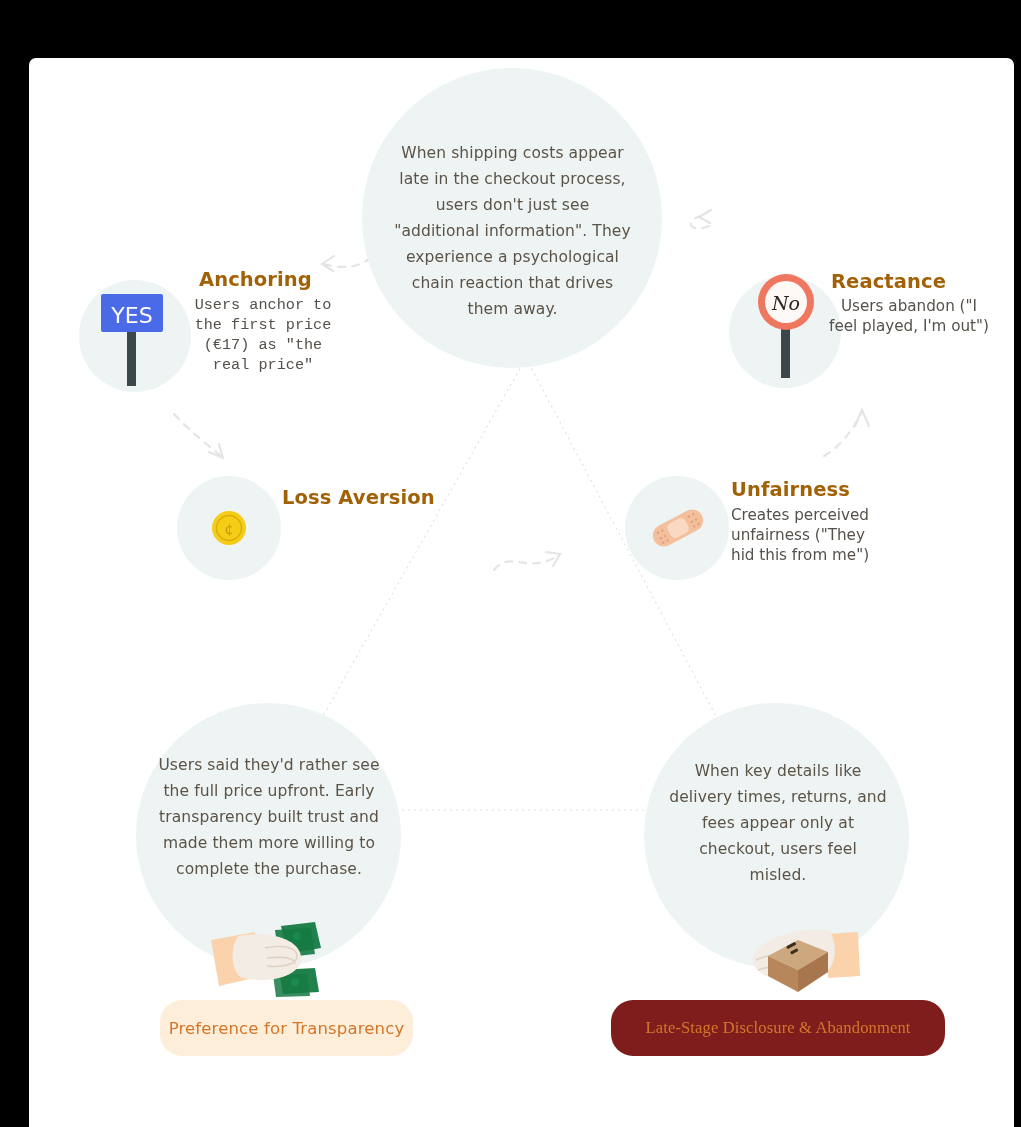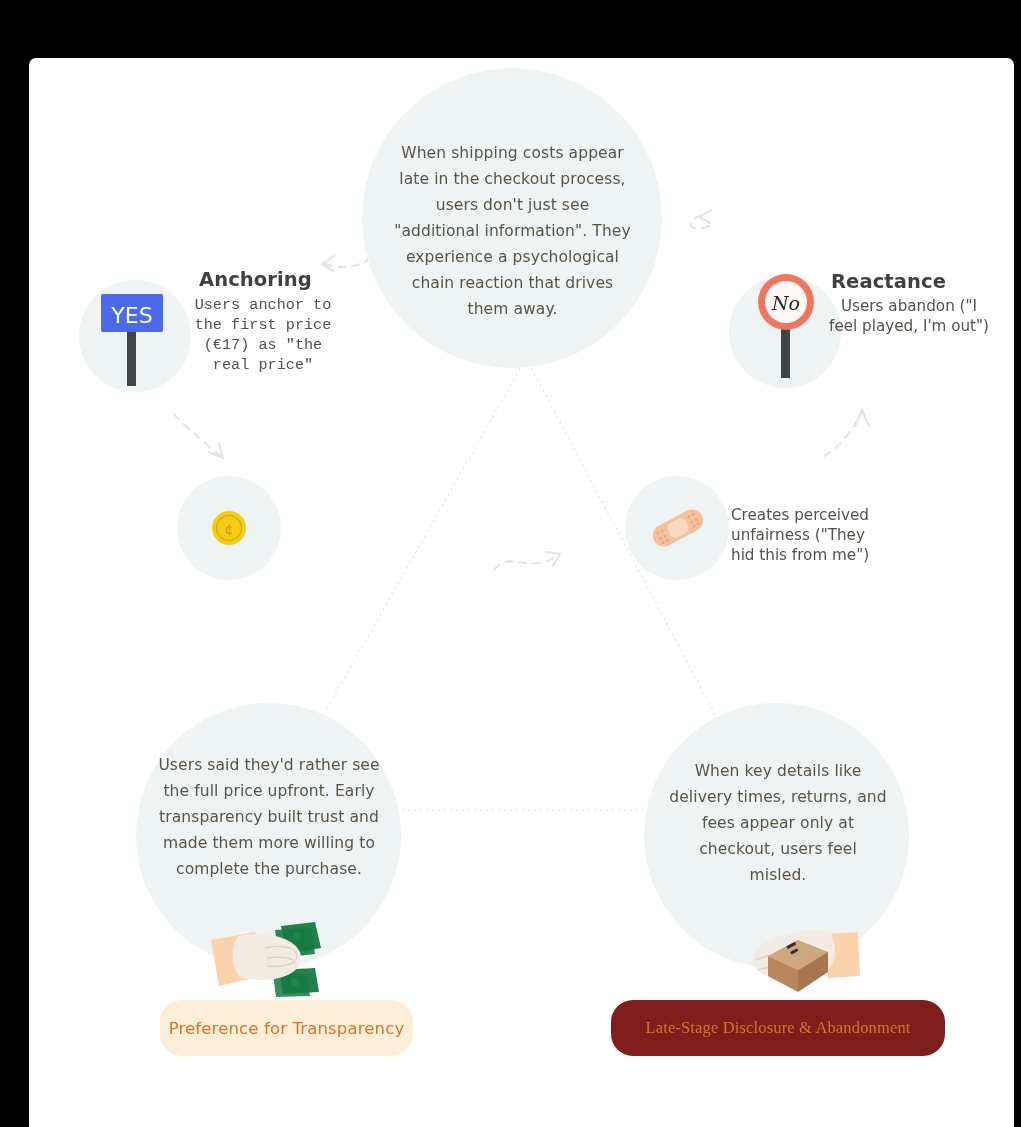--- a/index.html
+++ b/index.html
@@ -8,21 +8,21 @@
   .page{position:absolute;left:29px;top:18px;width:985px;height:1078px;background:#fff;border-radius:7px;overflow:hidden;margin-top:40px;}
 
   .canvas{position:absolute;inset:0;}
   svg.conn{position:absolute;left:0;top:0;width:985px;height:1078px;pointer-events:none;}
 
   .circle{position:absolute;border-radius:50%;background:#edf4f3;}
 
   .ctext{position:absolute;text-align:center;color:#5c5347;
     font-family:"DejaVu Sans",sans-serif;font-size:15.5px;line-height:1.68;letter-spacing:.1px;}
 
-  .node-title{position:absolute;font-weight:bold;color:#404040;font-size:19.5px;letter-spacing:.1px;}
+  .node-title{position:absolute;font-weight:bold;color:#a16207;font-size:19.5px;letter-spacing:.1px;}
   .node-desc{position:absolute;color:#55504a;font-size:15.2px;line-height:1.32;}
 
   .chip{position:absolute;border-radius:22px;display:flex;align-items:center;justify-content:center;
     font-size:16.5px;color:#d4762a;letter-spacing:.15px;height:56px;}
 
   .ico{position:absolute;}
 </style>
 </head>
 <body>
 
@@ -80,20 +80,21 @@
     <div class="node-desc" style="left:800px;top:238px;width:160px;text-align:center;">Users abandon ("I feel played, I'm out")</div>
 
     <div class="circle" style="left:148px;top:418px;width:104px;height:104px;"></div>
     <div class="ico" style="left:178px;top:448px;">
       <svg width="44" height="44" viewBox="0 0 44 44">
         <circle cx="22" cy="22" r="17" fill="#f5cc16"></circle>
         <circle cx="22" cy="22" r="12.5" fill="none" stroke="#d9ae0c" stroke-width="1.4"></circle>
         <text x="22" y="28" font-family="DejaVu Sans, sans-serif" font-size="14" fill="#c79a08" text-anchor="middle">¢</text>
       </svg>
     </div>
+    <div class="node-title" style="left:253px;top:428px;width:240px;">Loss Aversion</div>
 
     <div class="circle" style="left:596px;top:418px;width:104px;height:104px;"></div>
     <div class="ico" style="left:614px;top:440px;">
       <svg width="70" height="60" viewBox="0 0 70 60">
         <g transform="rotate(-28 35 30)">
           <rect x="8" y="19" width="54" height="22" rx="11" fill="#f3bf9c"></rect>
           <rect x="25" y="22" width="20" height="16" rx="5" fill="#f9d9c2"></rect>
           <g fill="#e0a57e">
             <circle cx="15" cy="25" r="1.3"></circle>
               <circle cx="20" cy="25" r="1.3"></circle>
@@ -104,20 +105,21 @@
             <circle cx="50" cy="25" r="1.3"></circle>
               <circle cx="55" cy="25" r="1.3"></circle>
             <circle cx="50" cy="31" r="1.3"></circle>
               <circle cx="55" cy="31" r="1.3"></circle>
             <circle cx="50" cy="36" r="1.3"></circle>
               <circle cx="55" cy="36" r="1.3"></circle>
           </g>
         </g>
       </svg>
     </div>
+    <div class="node-title" style="left:702px;top:420px;width:240px;">Unfairness</div>
     <div class="node-desc" style="left:702px;top:447px;width:160px;">Creates perceived unfairness ("They hid this from me")</div>
 
     <div class="circle" style="left:107px;top:645px;width:265px;height:265px;"></div>
     <div class="ctext" style="left:124px;top:694px;width:232px;">Users said they'd rather see the full price upfront. Early transparency built trust and made them more willing to complete the purchase.</div>
     <div class="ico" style="left:180px;top:860px;">
       <svg width="130" height="80" viewBox="0 0 130 80">
         <g fill="#157a43">
           <path d="M72 8 l34 -4 l6 26 l-34 6 z" opacity=".95"></path>
           <path d="M66 12 l36 -2 l4 26 l-36 4 z" opacity=".9"></path>
           <path d="M70 52 l36 -2 l4 24 l-36 2 z" opacity=".95"></path>

